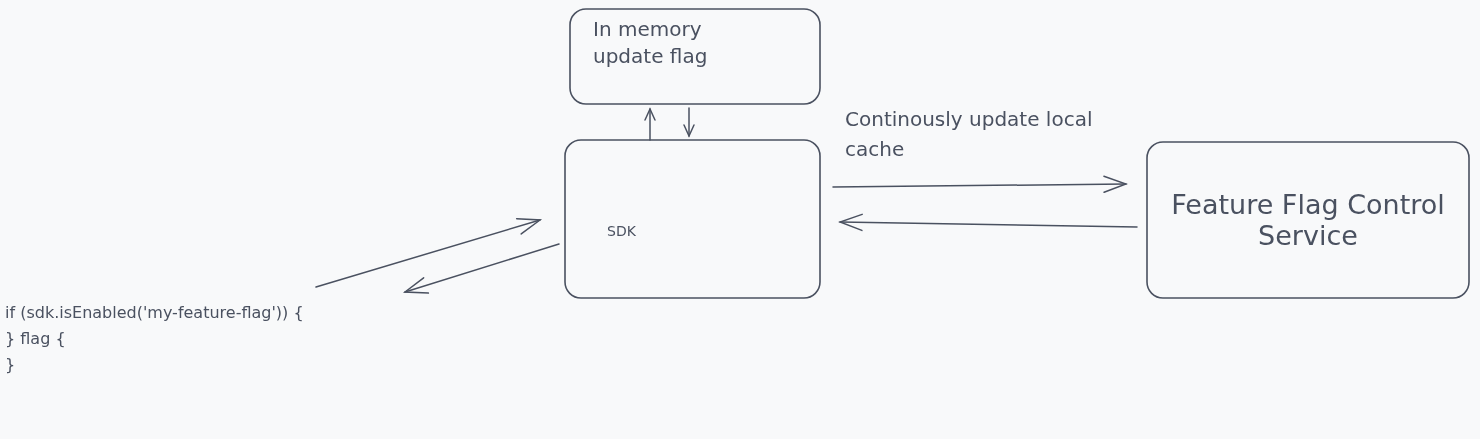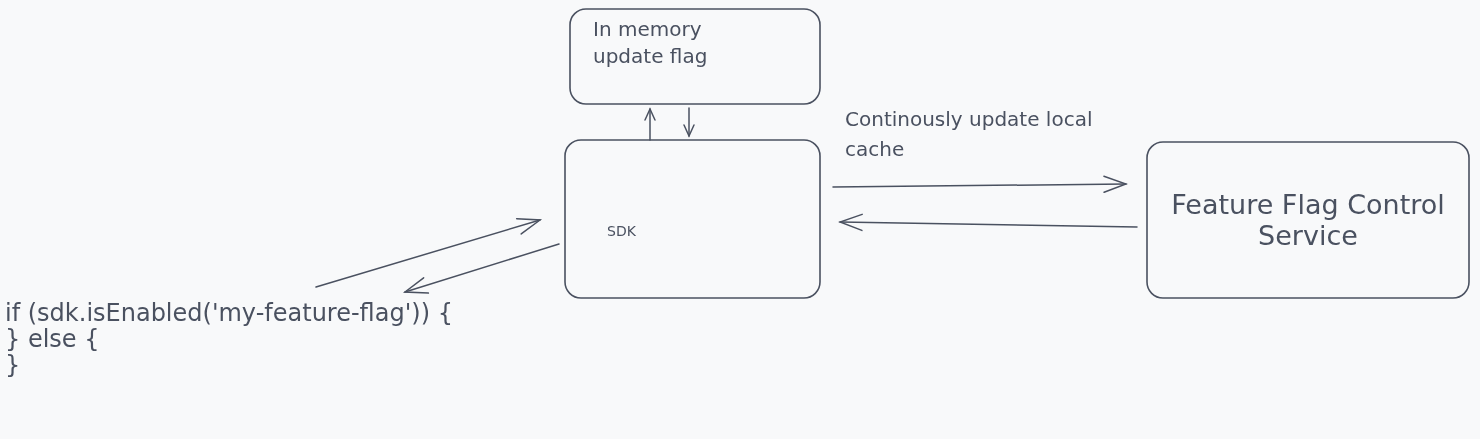--- a/index.html
+++ b/index.html
@@ -23,21 +23,21 @@
   svg marker path { fill: none; stroke: var(--stroke); stroke-width: 1.5; stroke-linecap: round; }
   .txt { position: absolute; color: var(--stroke); }
   .cache-text { left: 593px; top: 16px; width: 224px; font-size: 20px; line-height: 27px; }
   .sdk-label { left: 607px; top: 183px; font-size: 14px; margin-top: 40px; }
   .service-label {
     left: 1147px; top: 142px; width: 322px; height: 156px;
     display: flex; align-items: center; justify-content: center;
     font-size: 27px; text-align: center; border-radius: 32px;
   }
   .update-label { left: 845px; top: 104px; width: 280px; font-size: 20px; line-height: 30px; }
-  .code-block { left: 5px; top: 300px; font-size: 24px; line-height: 26px; }
+  .code-block { left: 5px; top: 300px; font-size: 16px; line-height: 26px; }
   .code-line { white-space: pre; }
 </style>
 </head>
 <body>
 
 <div class="canvas">
 
   <svg width="1480" height="439" viewBox="0 0 1480 439">
     <defs>
       <marker id="arrow-lg" viewBox="-24 -10 26 20" refX="0" refY="0" markerWidth="26" markerHeight="20" markerUnits="userSpaceOnUse" orient="auto">
@@ -68,17 +68,17 @@
   </div>
 
   <div class="txt sdk-label">SDK</div>
 
   <div class="txt service-label">Feature Flag Control Service</div>
 
   <div class="txt update-label">Continously update local cache</div>
 
   <div class="txt code-block">
     <div class="code-line">if (sdk.isEnabled('my-feature-flag')) {</div>
-    <div class="code-line">} else {</div>
+    <div class="code-line">} flag {</div>
     <div class="code-line">}</div>
   </div>
 
 </div>
 
 </body></html>

